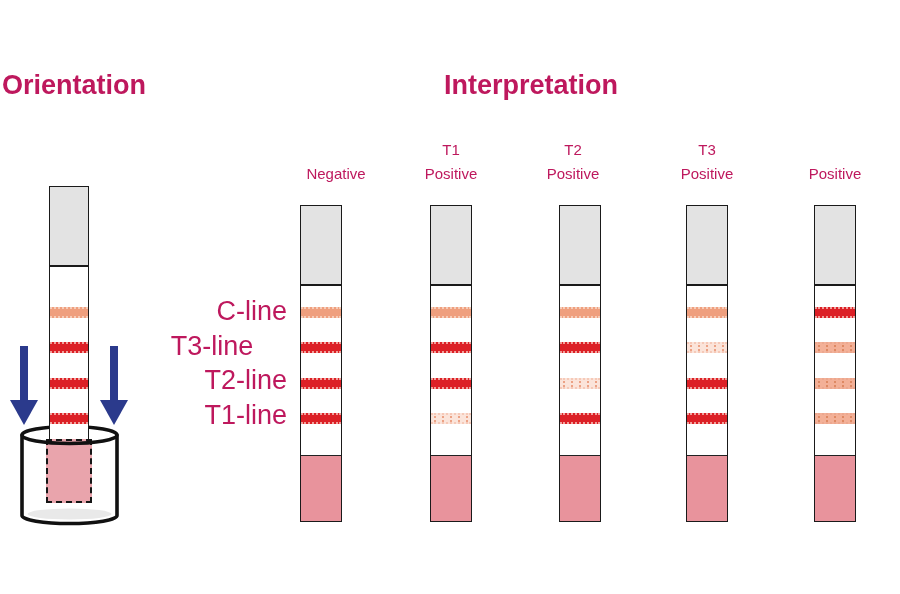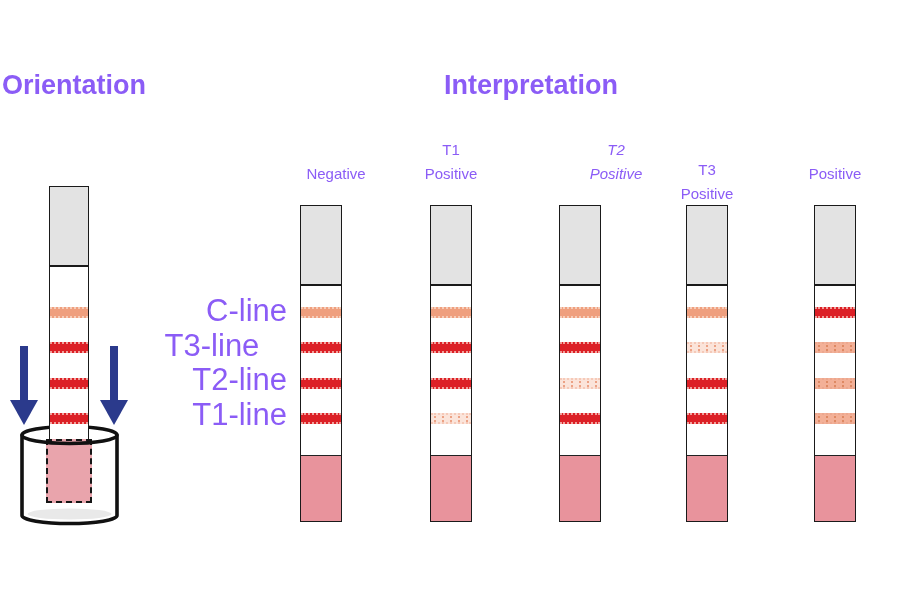--- a/index.html
+++ b/index.html
@@ -1,25 +1,25 @@
 <!DOCTYPE html>
 <html><head>
 <meta charset="utf-8">
 <style>
   html,body{margin:0;padding:0;background:#fff;}
   .canvas{position:relative;width:900px;height:594px;background:#ffffff;overflow:hidden;
-          font-family:"Liberation Sans",sans-serif;color:#8b5cf6;}
+          font-family:"Liberation Sans",sans-serif;color:#be185d;}
   .title{position:absolute;font-size:27px;font-weight:700;letter-spacing:0;white-space:nowrap;}
   #orientation-title{left:2px;top:70px;}
   #interpretation-title{left:531px;top:70px;transform:translateX(-50%);}
   .col-header{position:absolute;top:132px;height:54px;display:flex;flex-direction:column;
               justify-content:flex-end;align-items:center;transform:translateX(-50%);
               font-size:15px;line-height:24px;white-space:nowrap;text-align:center;}
   .row-label{position:absolute;left:137px;width:150px;height:26px;text-align:right;
-             font-size:31px;line-height:26px;}
+             font-size:27px;line-height:26px;}
   
   .strip{position:absolute;top:205px;width:42px;height:317px;background:#fff;
          border:1.6px solid #1a1a1a;box-sizing:border-box;}
   .pad-top{position:absolute;top:0;left:0;right:0;height:78px;border-bottom:2px solid #1a1a1a;}
   .strip-line{position:absolute;left:0;right:0;height:11px;box-sizing:border-box;
               background-position:center;}
   .pad-bottom{position:absolute;bottom:0;left:0;right:0;height:65px;border-top:1.6px solid #222;}
   
   .orient-strip{position:absolute;left:49px;top:186px;width:40px;height:256px;background:#fff;
                 border:1.6px solid #1a1a1a;border-bottom:none;box-sizing:border-box;z-index:2;}
@@ -72,25 +72,25 @@
   <div>
     <div class="title" id="interpretation-title">Interpretation</div>
     <div id="headers">
         <div class="col-header" style="left: 336px; justify-content: flex-end;">
           <div>Negative</div>
         </div>
         <div class="col-header" style="left: 451px;">
           <div>T1</div>
           <div>Positive</div>
         </div>
-        <div class="col-header" style="left: 616px; font-style: italic;">
+        <div class="col-header" style="left: 573px;">
           <div>T2</div>
           <div>Positive</div>
         </div>
-        <div class="col-header" style="left: 707px; margin-top: 20px;">
+        <div class="col-header" style="left: 707px;">
           <div>T3</div>
           <div>Positive</div>
         </div>
         <div class="col-header" style="left: 835px;">
           <div>Positive</div>
         </div>
       </div>
     <div id="row-labels">
         <div class="row-label" style="top: 298px;">C-line</div>
         <div class="row-label" style="top: 333px; text-align: center;">T3-line</div>

